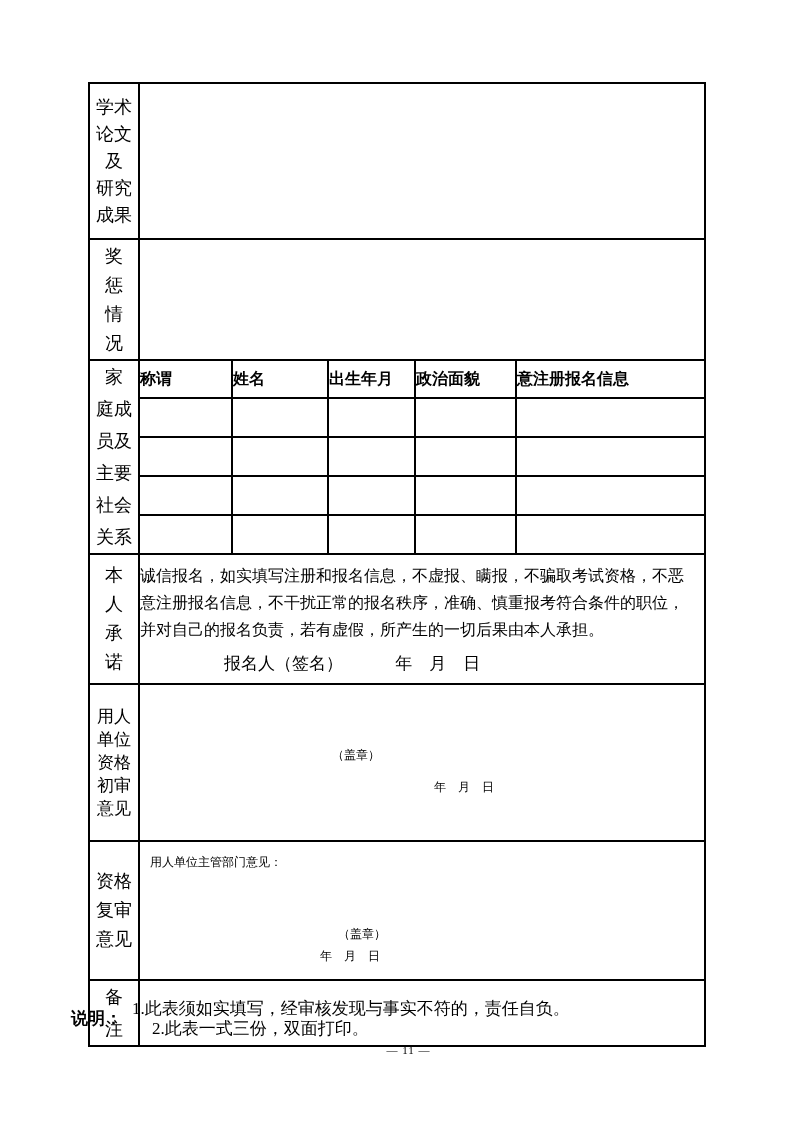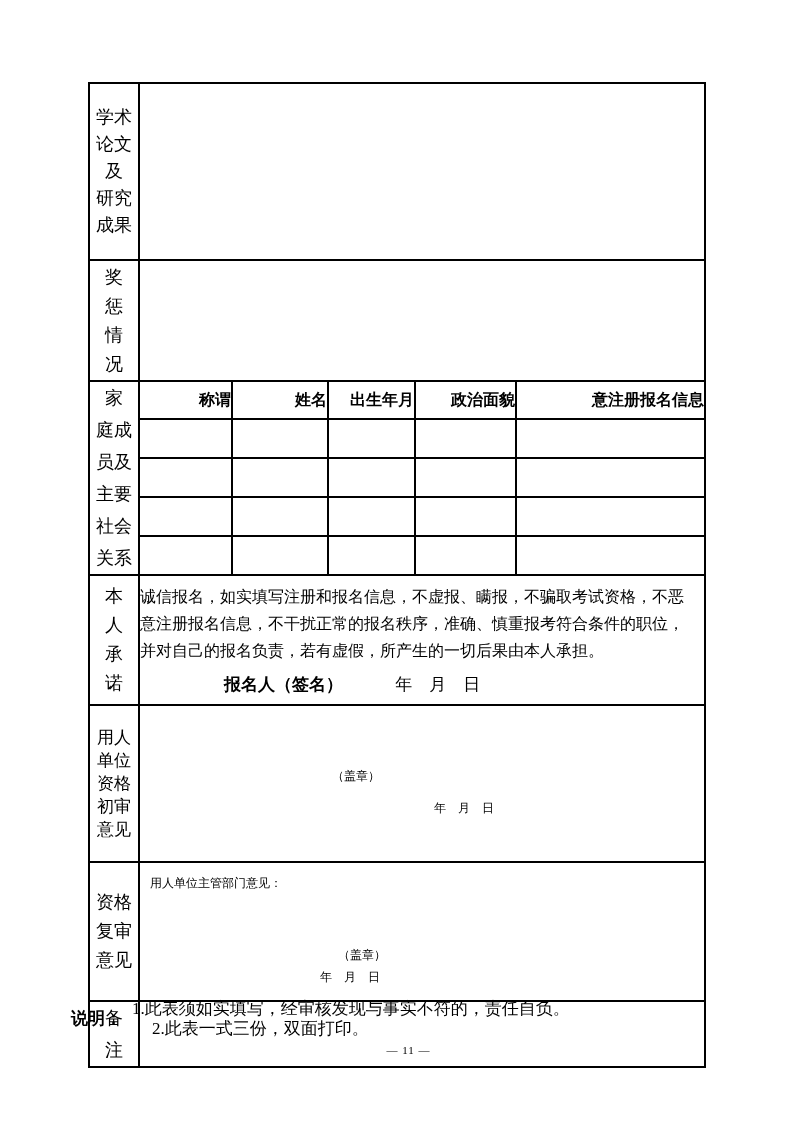--- a/index.html
+++ b/index.html
@@ -45,42 +45,42 @@
   .lh-family   { line-height: 32px; }
   .lh-promise  { line-height: 29px; }
   .lh-initial  { line-height: 23px; font-size: 17px; }
   .lh-recheck  { line-height: 29px; }
   .lh-remarks  { line-height: 32px; }
 
   
   th.family-header {
     font-weight: bold;
     font-size: 16px;
-    text-align: right;
+    text-align: left;
     vertical-align: middle;
     height: 38px;
   }
   tr.family-data-row td { height: 39px; }
 
   
   td.big-cell { vertical-align: top; }
 
   
   .promise-text {
     white-space: pre-line;
     font-size: 16px;
     line-height: 27px;
     padding: 7px 6px 0 0;
   }
   .promise-sign-line {
     margin-top: 9px;
     margin-left: 84px;
     font-size: 17px;
   }
-  .promise-sign-label { font-weight: bold; }
+  .promise-sign-label { font-weight: normal; }
   .promise-date-label { margin-left: 48px; }
 
   
   .rel-cell-inner { position: relative; width: 100%; height: 100%; }
   .seal-label, .date-label, .dept-opinion-label {
     position: absolute;
     font-size: 12px;
     white-space: nowrap;
     text-align: right;
   }
@@ -126,21 +126,21 @@
     <colgroup>
       <col style="width:50px">
       <col style="width:93px">
       <col style="width:96px">
       <col style="width:87px">
       <col style="width:101px">
       <col style="width:189px">
     </colgroup>
     <tbody>
 
-      <tr style="height:177px">
+      <tr style="height:156px">
         <td class="row-label lh-academic">学术
 论文
 及
 研究
 成果</td>
         <td colspan="5" class="big-cell"></td>
       </tr>
 
       <tr style="height:121px">
         <td class="row-label lh-rewards">奖

